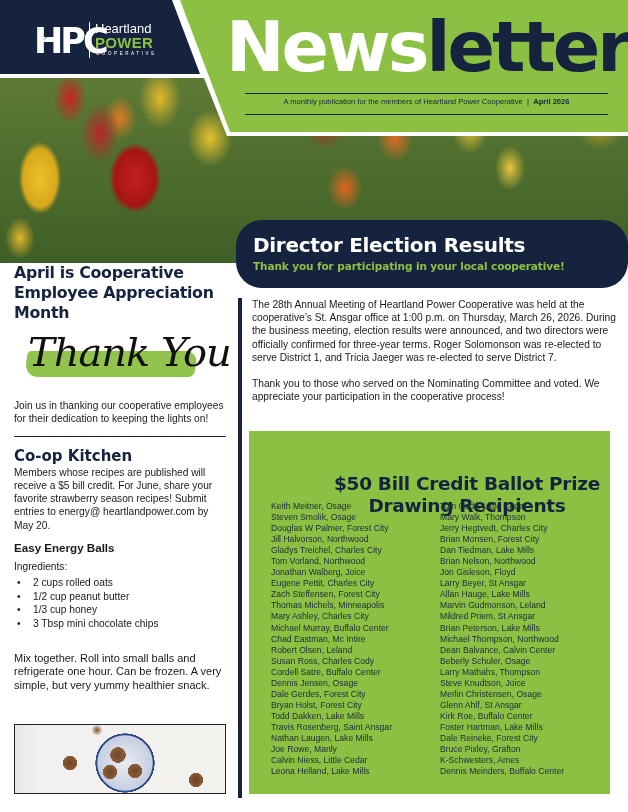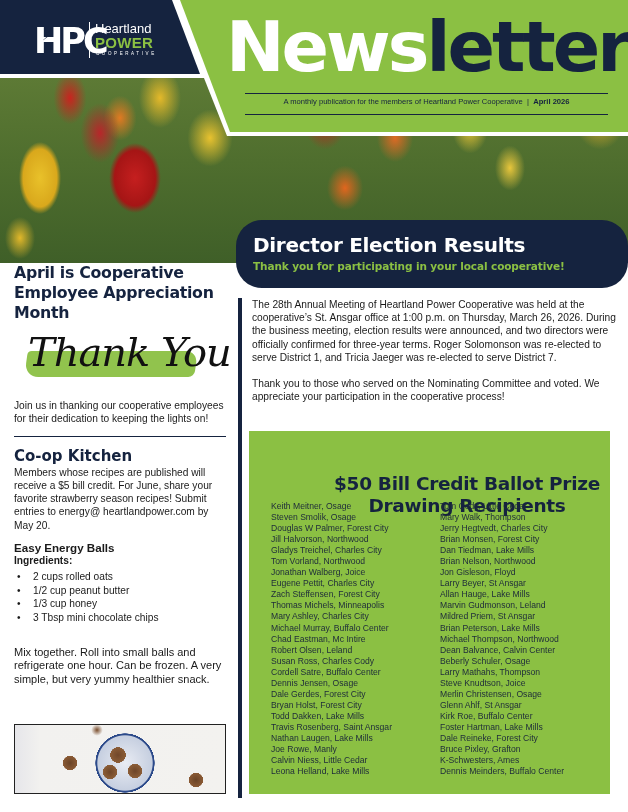--- a/index.html
+++ b/index.html
@@ -74,21 +74,21 @@
   .thankyou .brush { position: absolute; left: 12px; top: 22px; width: 170px; height: 26px; background: #8bc043;
     border-radius: 4px 12px 6px 14px; transform: skewX(-8deg); opacity: 0.95; }
   .thankyou .script { position: absolute; left: 14px; top: 3px; font-family: "DejaVu Serif", serif; font-style: italic;
     font-size: 40px; color: #111111; letter-spacing: -1px; line-height: 1; white-space: nowrap; }
   .april-body { font-size: 10.2px; line-height: 13.3px; margin-top: 0; color: #1a1a1a; }
   .left-rule { width: 212px; height: 1px; background: #15233f; margin-top: 10px; }
   .kitchen-title { font-family: "DejaVu Sans", sans-serif; font-size: 15px; font-weight: bold; color: #15233f; margin-top: 10px; line-height: 18px; }
   .kitchen-body { font-size: 10.2px; line-height: 13.3px; margin-top: 1px; }
   .recipe-title { font-size: 11.6px; font-weight: bold; color: #1a1a1a; margin-top: 9px; line-height: 13px; }
   .recipe-by { font-size: 10.2px; font-style: italic; line-height: 13px; }
-  .ingr-label { font-size: 10.2px; font-weight: bold; line-height: 13px; }
+  .ingr-label { font-size: 10.2px; font-weight: normal; margin-top: 6px; line-height: 13px; }
   .ingr-list { list-style: none; margin-top: 3px; }
   .ingr-list li { font-size: 10.2px; line-height: 13.5px; padding-left: 19px; position: relative; }
   .ingr-list li::before { content: "\2022"; position: absolute; left: 3px; top: 0; }
   .method { font-size: 11px; line-height: 13.3px; margin-top: 22px; }
 
   .food-photo { position: absolute; left: 14px; top: 724px; width: 212px; height: 70px; border: 1px solid #222;
     background:
       radial-gradient(circle 10px at 55px 38px, #6b4426 0%, #8a5a34 70%, rgba(0,0,0,0) 72%),
       radial-gradient(circle 10px at 181px 55px, #6b4426 0%, #8a5a34 70%, rgba(0,0,0,0) 72%),
       radial-gradient(circle 8px at 82px 5px, #7a4d2c 0%, rgba(0,0,0,0) 72%),

